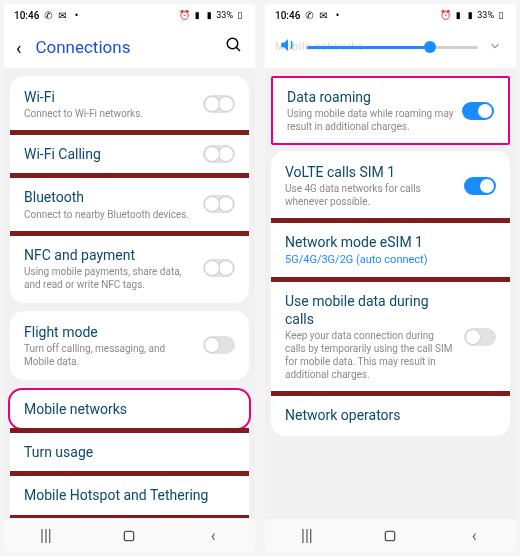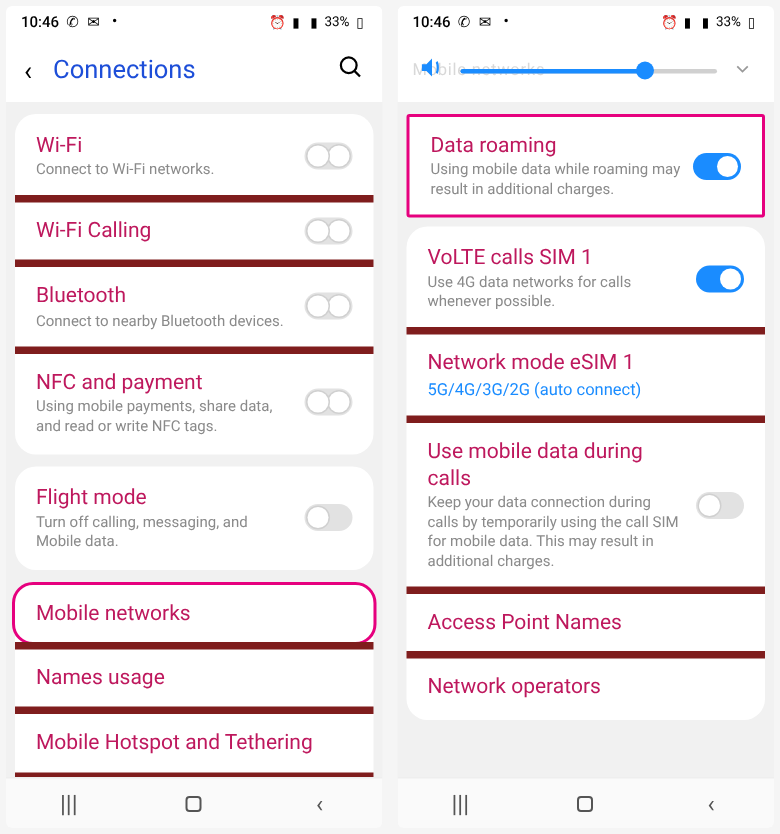--- a/index.html
+++ b/index.html
@@ -26,21 +26,21 @@
   .status-bar {
     height: 22px;
     background: #fff;
     display: flex;
     align-items: center;
     justify-content: space-between;
     padding: 0 10px;
     font-size: 10px;
     color: #000;
   }
-  .status-left { display: flex; align-items: flex-start; gap: 4px; font-weight: 500;}
+  .status-left { display: flex; align-items: flex-end; gap: 4px; font-weight: 500;}
   .status-right { display: flex; align-items: center; gap: 2px; font-size: 9px;}
   .mini-icon { width: 10px; height: 10px; display:inline-flex; align-items:center; justify-content:center;}
   .header {
     background: #fff;
     height: 42px;
     display: flex;
     align-items: center;
     padding: 0 12px;
     gap: 14px;
   }
@@ -57,21 +57,21 @@
     padding: 2px 0;
   }
   .row {
     padding: 10px 14px;
     display: flex;
     align-items: center;
     position: relative;
   }
   .row + .row { border-top: 5px solid #7f1d1d; }
   .row-text { flex: 1; min-width:0;}
-  .row-title { font-size: 14px; color: #be185d; line-height: 1.3;}
+  .row-title { font-size: 14px; color: #0c4a6e; line-height: 1.3;}
   .row-sub { font-size: 10px; color: #8a8a8a; line-height: 1.3; margin-top: 1px;}
   .row-sub.blue { color: #1a8cff; font-size: 11px;}
   .toggle {
     width: 32px; height: 18px; border-radius: 10px; background: #e2e2e2;
     position: relative; flex-shrink:0; margin-left: 8px;
   }
   .toggle::after {
     content:""; position:absolute; width:14px; height:14px; border-radius:50%;
     background:#fff; top:2px; left:2px; box-shadow:0 0 0 1px #d0d0d0;
   }
@@ -180,21 +180,21 @@
     </div>
 
     <div class="card">
       <div class="row highlight-row">
         <div class="row-text">
             <div class="row-title">Mobile networks</div>
           </div>
       </div>
       <div class="row">
         <div class="row-text">
-            <div class="row-title">Names usage</div>
+            <div class="row-title">Turn usage</div>
           </div>
       </div>
       <div class="row">
         <div class="row-text">
             <div class="row-title">Mobile Hotspot and Tethering</div>
           </div>
       </div>
       <div class="row">
         <div class="row-text">
             <div class="row-title">SIM card manager</div>
@@ -277,25 +277,20 @@
       </div>
       <div class="row">
         <div class="row-text">
             <div class="row-title">Use mobile data during calls</div>
             <div class="row-sub">Keep your data connection during calls by temporarily using the call SIM for mobile data. This may result in additional charges.</div>
           </div>
         <div class="toggle"></div>
       </div>
       <div class="row">
         <div class="row-text">
-            <div class="row-title">Access Point Names</div>
-          </div>
-      </div>
-      <div class="row">
-        <div class="row-text">
             <div class="row-title">Network operators</div>
           </div>
       </div>
     </div>
   </div>
 
   <div class="nav-bar">
     <span class="nav-btn">|||</span>
     <span class="nav-btn">
         <svg width="16" height="16" viewBox="0 0 24 24" fill="none" stroke="#555" stroke-width="2">

